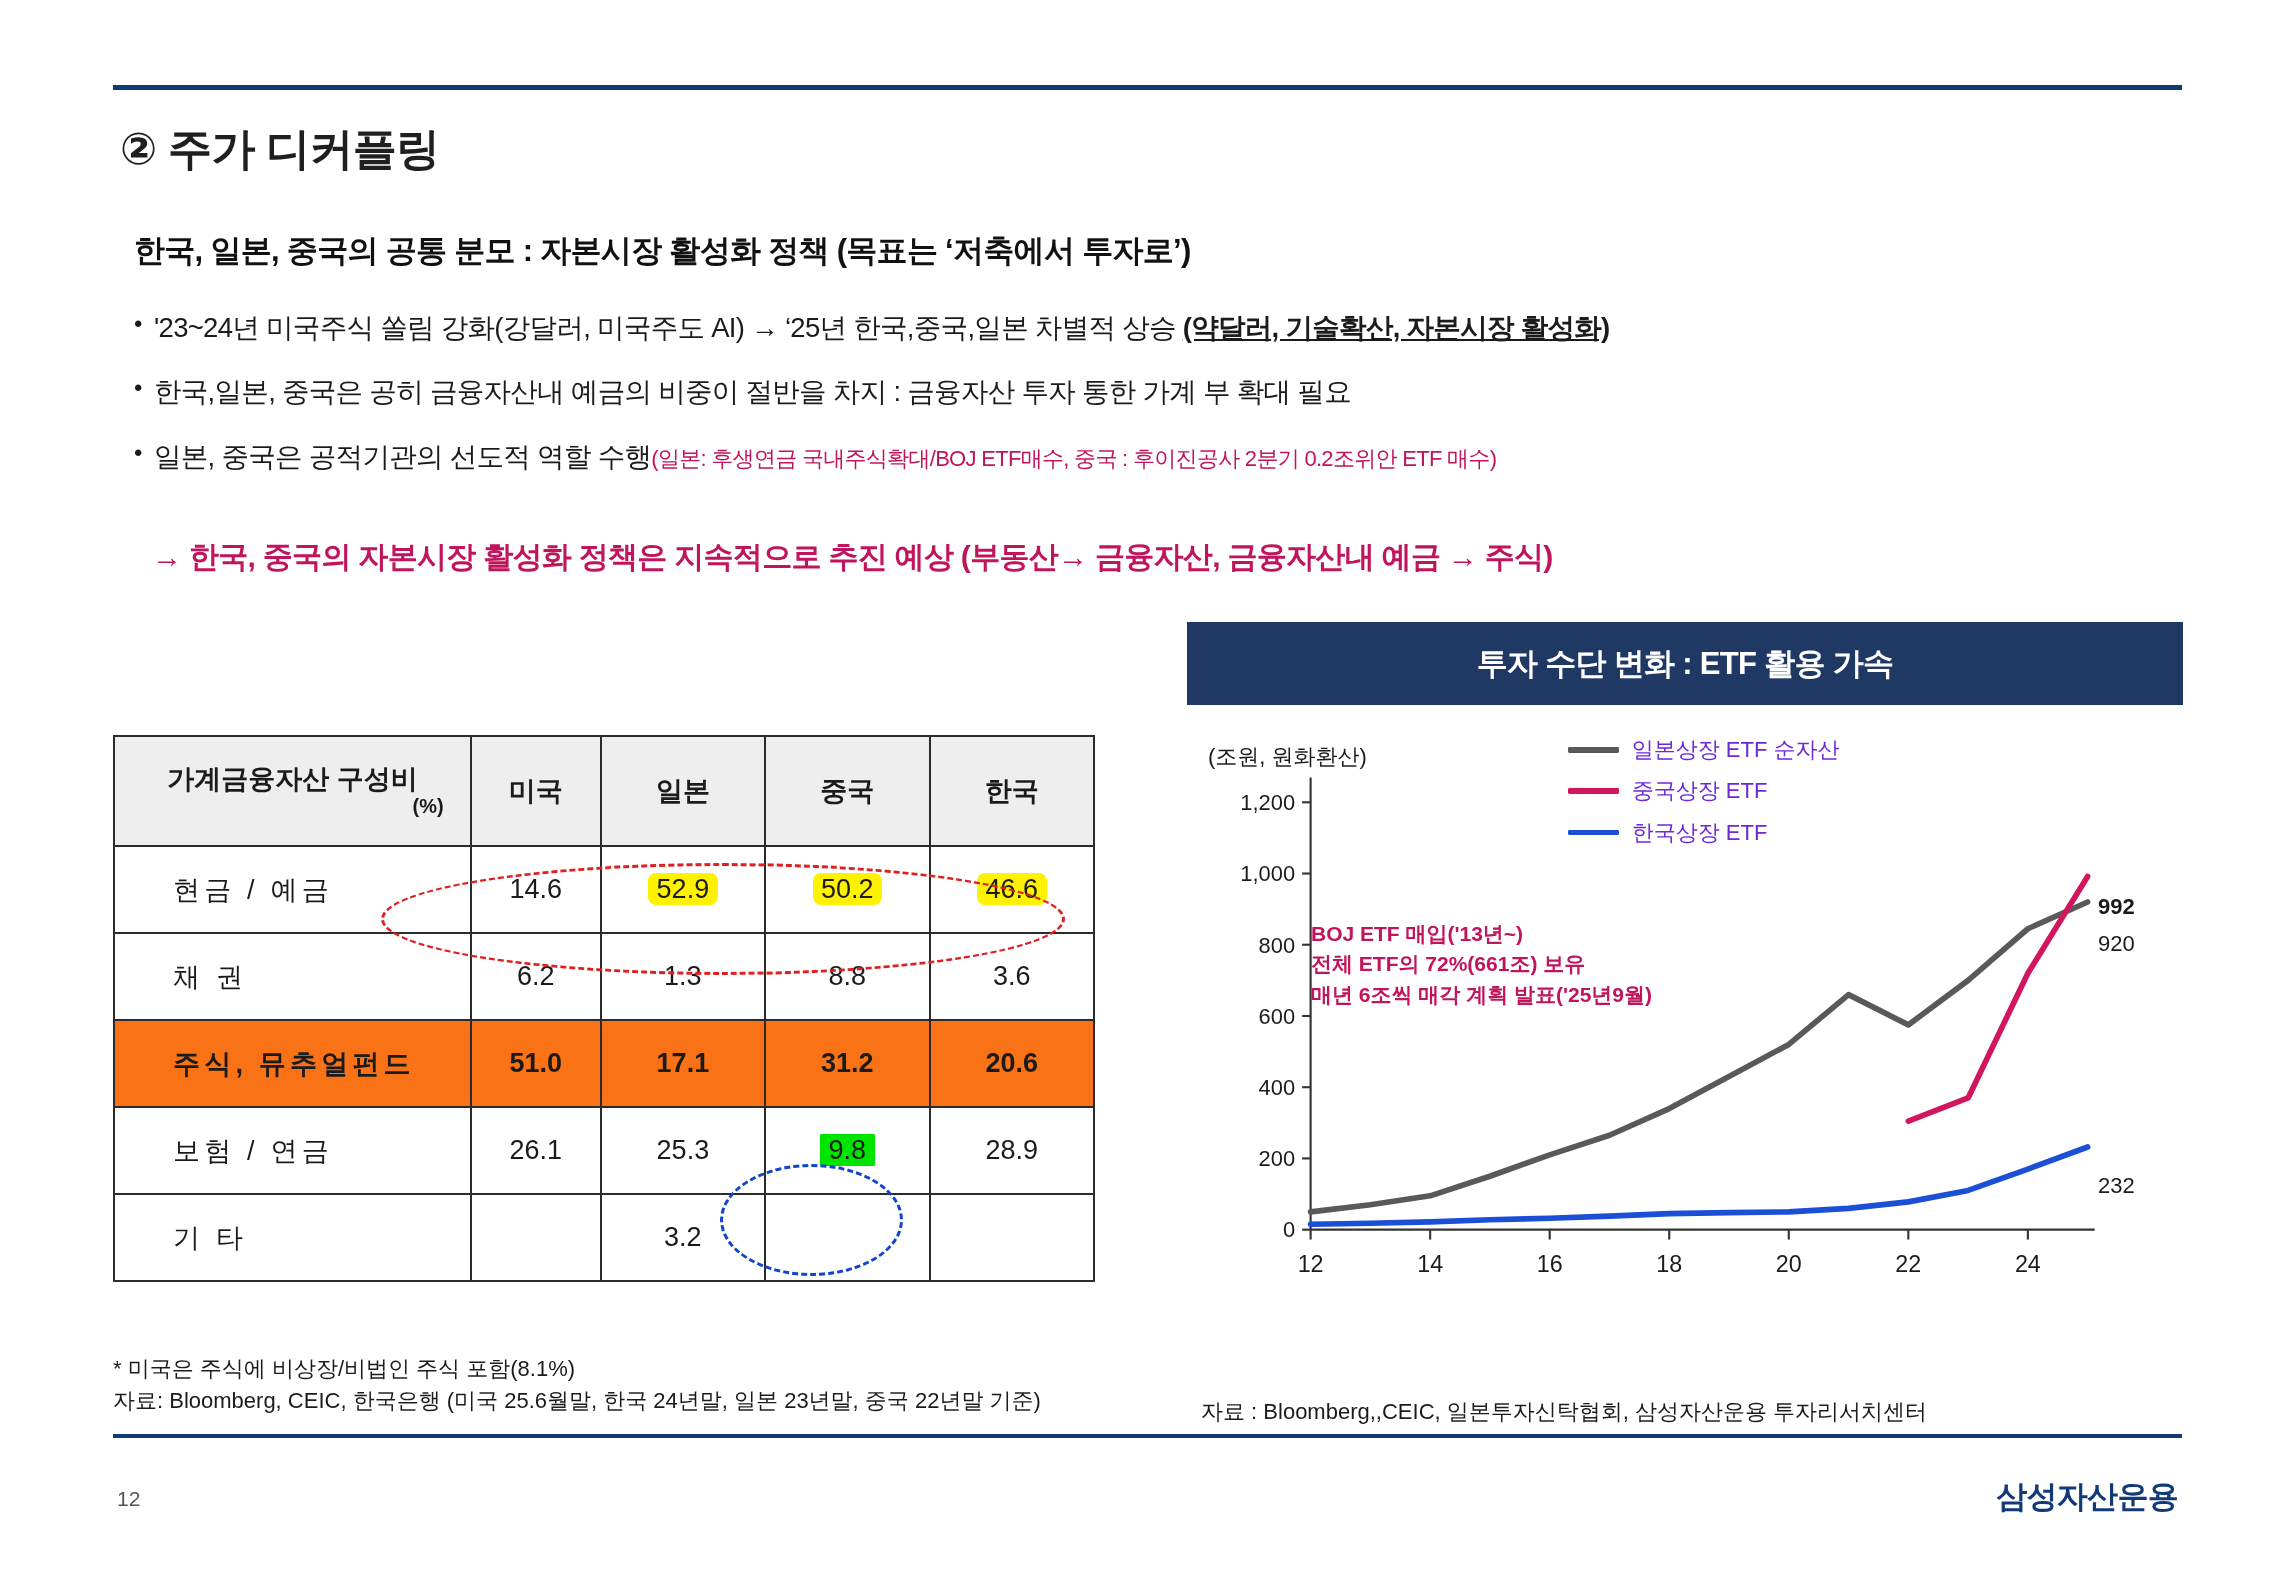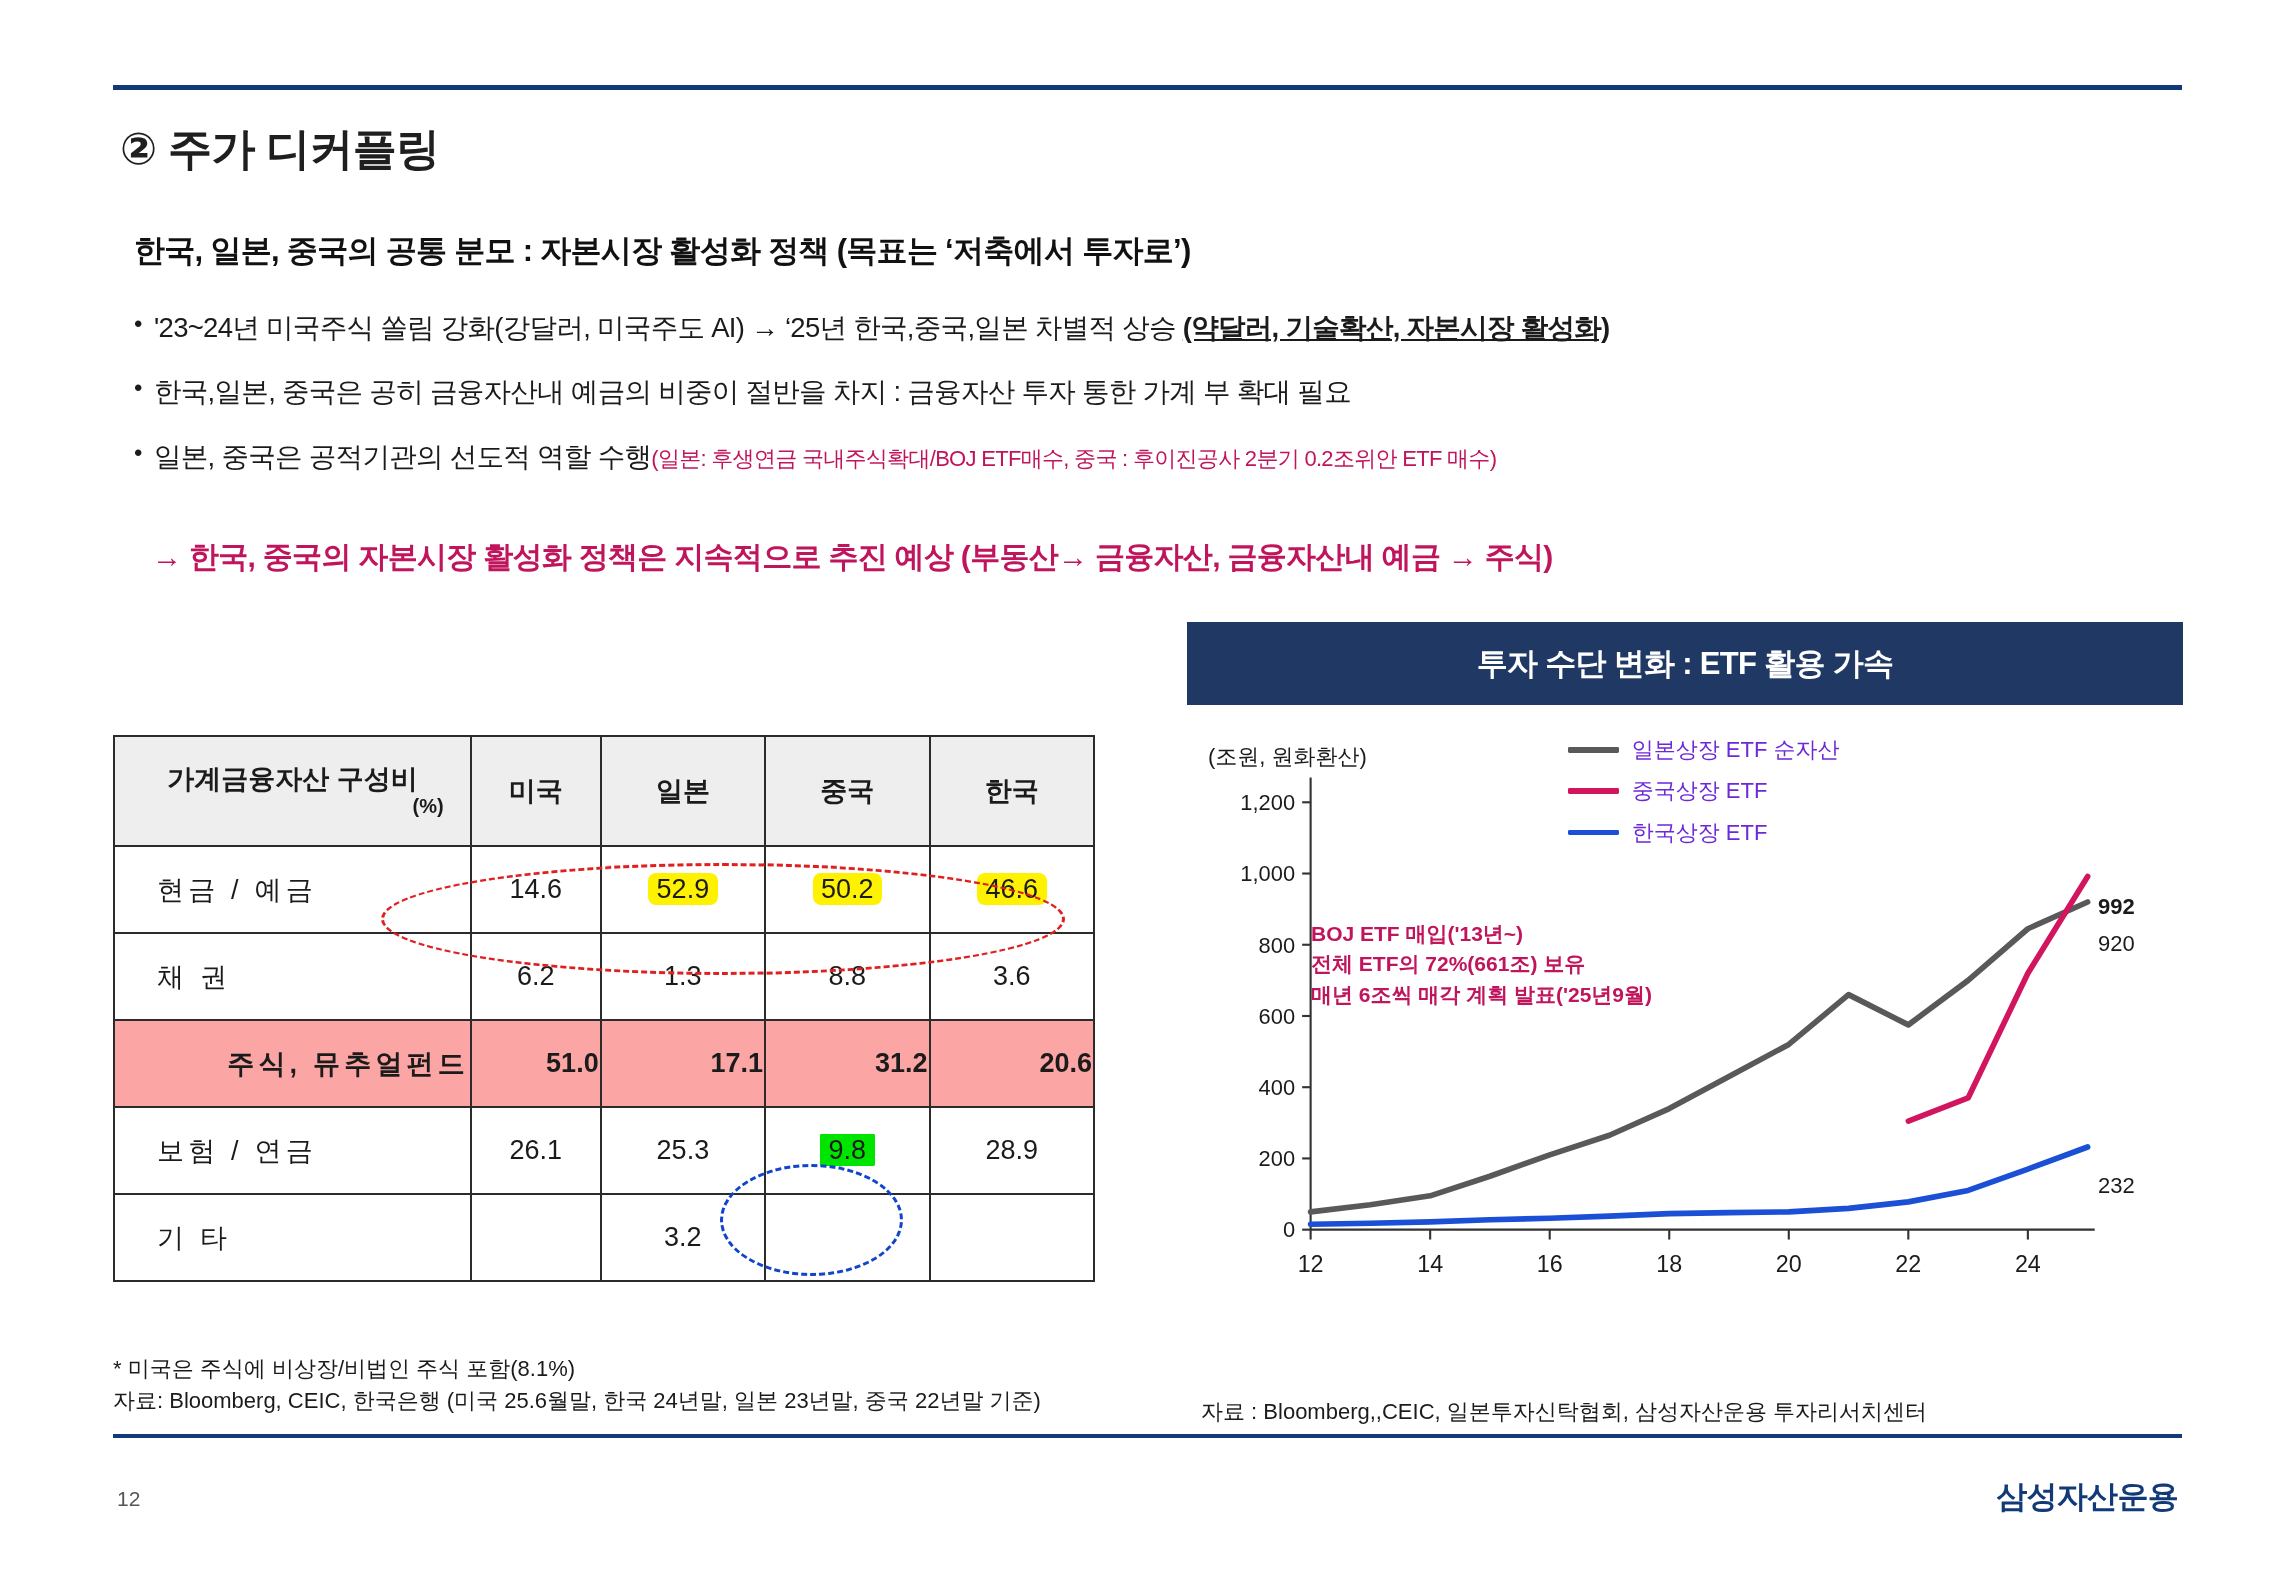--- a/index.html
+++ b/index.html
@@ -52,22 +52,22 @@
   #right-head{left:1187px;top:622px;width:996px;height:83px;}
 
   
   .tbl-wrap{position:absolute;left:113px;top:735px;width:982px;}
   table{border-collapse:collapse;width:100%;}
   table td,table th{border:2.1px solid #2b2b2b;text-align:center;font-size:27px;color:#1b1b1b;}
   thead th{background:#eeeeee;font-weight:bold;height:106px;font-size:27px;}
   thead th.firstcol{width:353px;text-align:center;line-height:1.15;}
   thead th.firstcol .pct{display:block;font-size:20px;font-weight:bold;text-align:right;padding-right:25.4px;}
   tbody td{height:83px;}
-  tbody td.label{text-align:left;padding-left:42px;font-size:27px;letter-spacing:4.2px;}
-  tbody tr.highlight td{background:#fca5a5;font-weight:bold;text-align:right;}
+  tbody td.label{text-align:left;padding-left:58px;font-size:27px;letter-spacing:4.2px;}
+  tbody tr.highlight td{background:#f97316;font-weight:bold;}
   .hl-yellow{background:#fff200;padding:1.4px 8.5px;border-radius:8px;}
   .hl-green{background:#00e500;padding:1.4px 8.5px;border-radius:1.4px;}
 
   
   .ellipse-red{
     position:absolute;left:381px;top:863px;width:678px;height:106px;
     border:3.5px dashed #e02020;border-radius:50%;pointer-events:none;
   }
   .ellipse-blue{
     position:absolute;left:720px;top:1164px;width:177px;height:106px;

